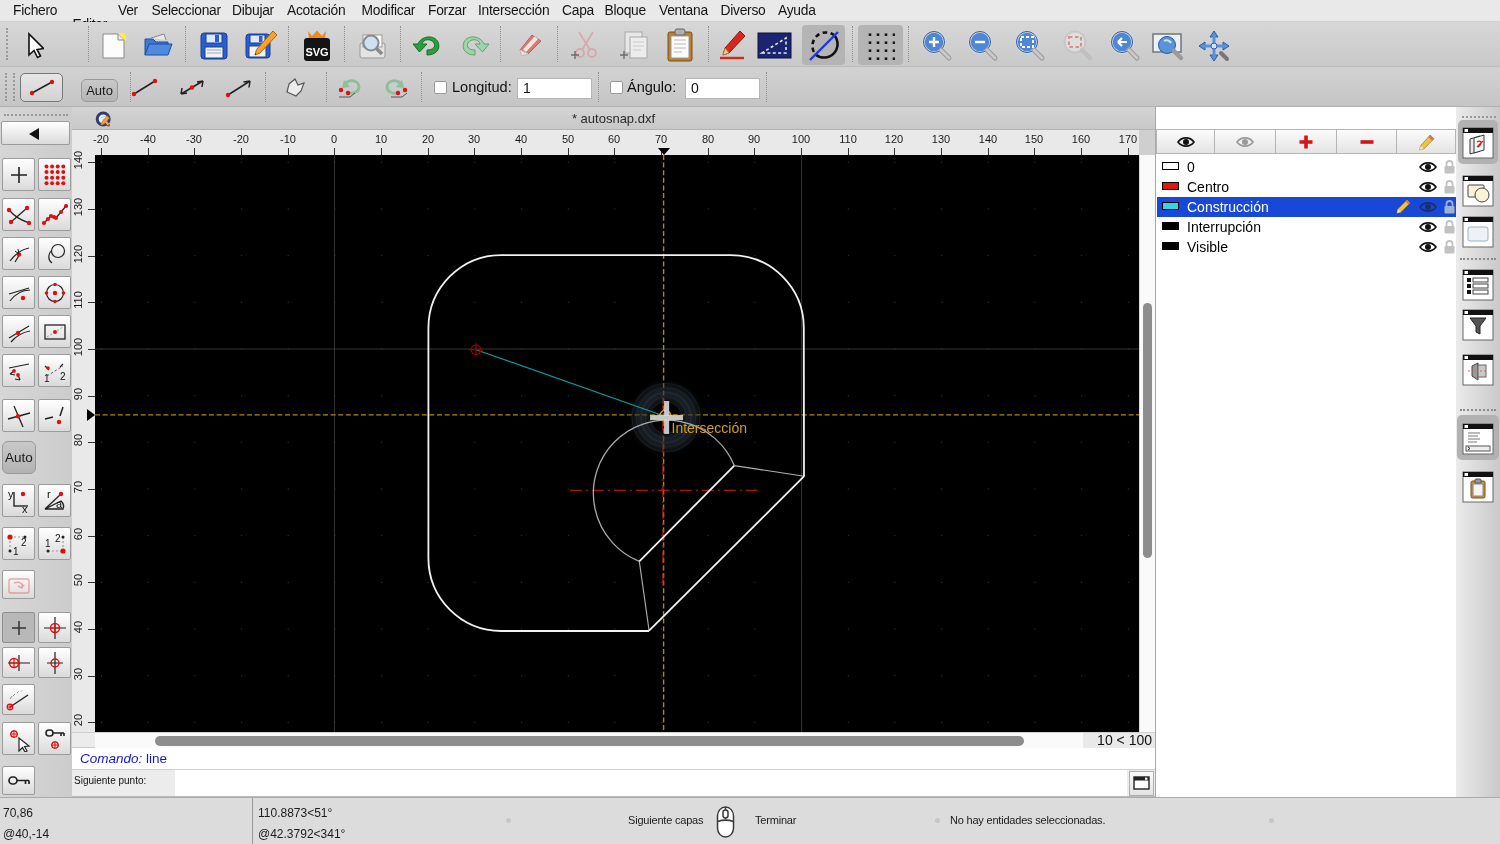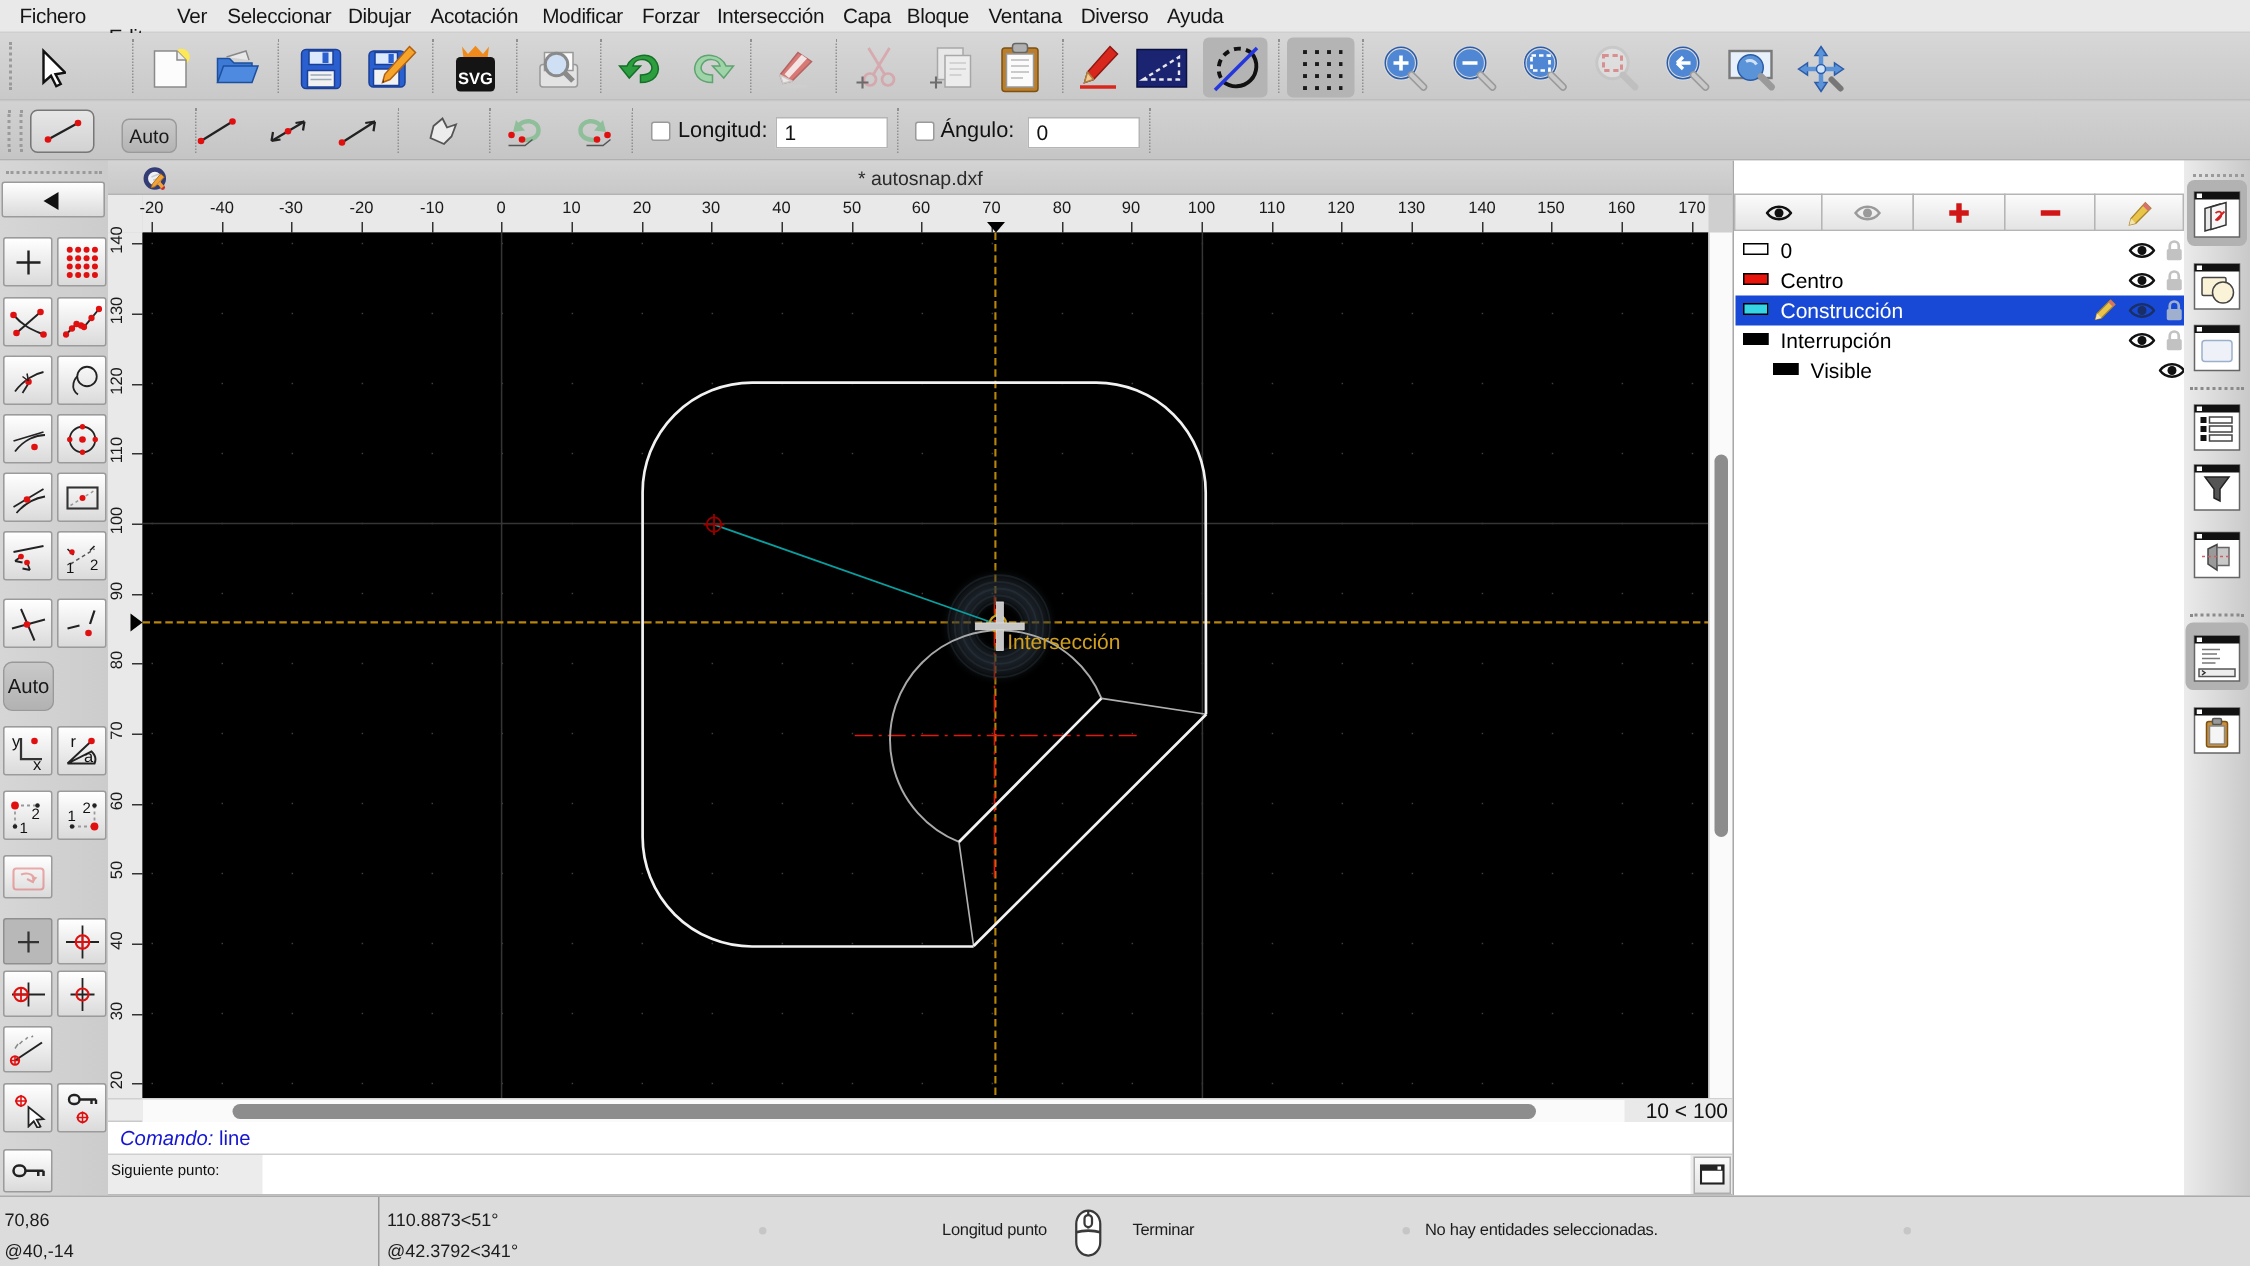--- a/index.html
+++ b/index.html
@@ -753,21 +753,21 @@
       <div class="nm">Interrupción</div>
       <div style="position:absolute;left:262px;top:2px"><svg width="18" height="16" viewBox="0 0 18 16">
           <path d="M1 8 C5 2.5 13 2.5 17 8 C13 13.5 5 13.5 1 8 Z" fill="none" stroke="#111" stroke-width="1.6"></path>
           <circle cx="9" cy="8" r="3" fill="#111"></circle>
         </svg></div>
       <div style="position:absolute;left:286px;top:2px"><svg width="13" height="16" viewBox="0 0 13 16">
           <path d="M3.5 7 V5 a3 3 0 0 1 6 0 V7" fill="none" stroke="#c2c2c2" stroke-width="1.8"></path>
           <rect x="1.5" y="7" width="10" height="7.5" rx="1.2" fill="#c2c2c2"></rect>
         </svg></div>
     </div>
-    <div class="lrow" style="top:130px;margin-left:20px;">
+    <div class="lrow" style="top:130px;">
       <div class="sw" style="background:#000000"></div>
       <div class="nm">Visible</div>
       <div style="position:absolute;left:262px;top:2px"><svg width="18" height="16" viewBox="0 0 18 16">
           <path d="M1 8 C5 2.5 13 2.5 17 8 C13 13.5 5 13.5 1 8 Z" fill="none" stroke="#111" stroke-width="1.6"></path>
           <circle cx="9" cy="8" r="3" fill="#111"></circle>
         </svg></div>
       <div style="position:absolute;left:286px;top:2px"><svg width="13" height="16" viewBox="0 0 13 16">
           <path d="M3.5 7 V5 a3 3 0 0 1 6 0 V7" fill="none" stroke="#c2c2c2" stroke-width="1.8"></path>
           <rect x="1.5" y="7" width="10" height="7.5" rx="1.2" fill="#c2c2c2"></rect>
         </svg></div>
@@ -842,21 +842,21 @@
     <div style="position:absolute;left:4px;top:151px;width:36px;border-top:2px dotted #8a8a8a"></div>
     <div style="position:absolute;left:4px;top:302px;width:36px;border-top:2px dotted #8a8a8a"></div>
   </div>
 <div id="statusbar" class="abs">
 <div class="abs" style="left:3px;top:8px">70,86</div>
 <div class="abs" style="left:3px;top:29px">@40,-14</div>
 <div class="abs" style="left:252px;top:0;width:1px;height:47px;background:#9a9a9a"></div>
 <div class="abs" style="left:258px;top:8px">110.8873&lt;51°</div>
 <div class="abs" style="left:258px;top:29px">@42.3792&lt;341°</div>
 <div class="abs" style="left:506px;top:20px;width:5px;height:5px;border-radius:3px;background:#c6c6c6"></div>
-<div class="abs" style="left:628px;top:16px;font-size:11px;letter-spacing:-.2px">Longitud punto</div>
+<div class="abs" style="left:628px;top:16px;font-size:11px;letter-spacing:-.2px">Siguiente capas</div>
 <div class="abs" style="left:716px;top:8px"><svg width="19" height="32" viewBox="0 0 19 32">
         <path d="M9.5 1 C14 1 17.5 5 17.5 10 L17.5 22 C17.5 27 14 31 9.5 31 C5 31 1.5 27 1.5 22 L1.5 10 C1.5 5 5 1 9.5 1 Z" fill="#fff" stroke="#3a3a3a" stroke-width="1.5"></path>
         <path d="M1.5 15.5 C6 14 13 14 17.5 15.5" fill="none" stroke="#3a3a3a" stroke-width="1.8"></path>
         <path d="M9.5 1 V13" stroke="#3a3a3a" stroke-width="1.5"></path>
         <rect x="7" y="4" width="5" height="8" rx="2.5" fill="#fff" stroke="#3a3a3a" stroke-width="1.5"></rect>
       </svg></div>
 <div class="abs" style="left:755px;top:16px;font-size:11px;letter-spacing:-.2px">Terminar</div>
 <div class="abs" style="left:935px;top:20px;width:5px;height:5px;border-radius:3px;background:#c6c6c6"></div>
 <div class="abs" style="left:950px;top:16px;font-size:11px;letter-spacing:-.2px">No hay entidades seleccionadas.</div>
 <div class="abs" style="left:1269px;top:20px;width:5px;height:5px;border-radius:3px;background:#c6c6c6"></div>

